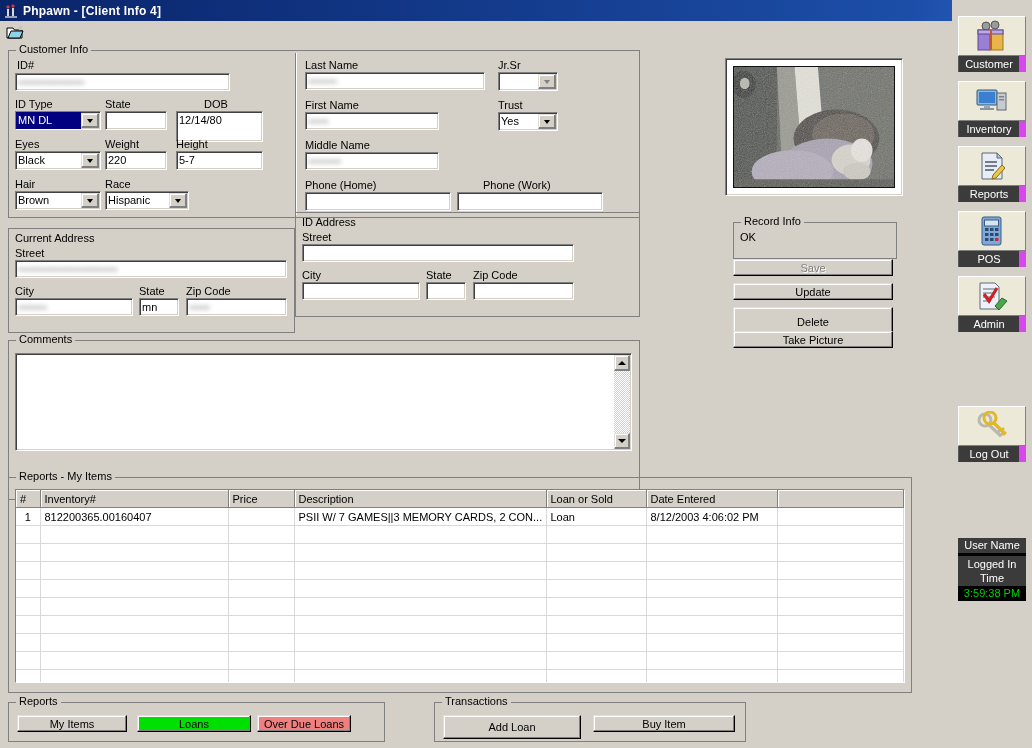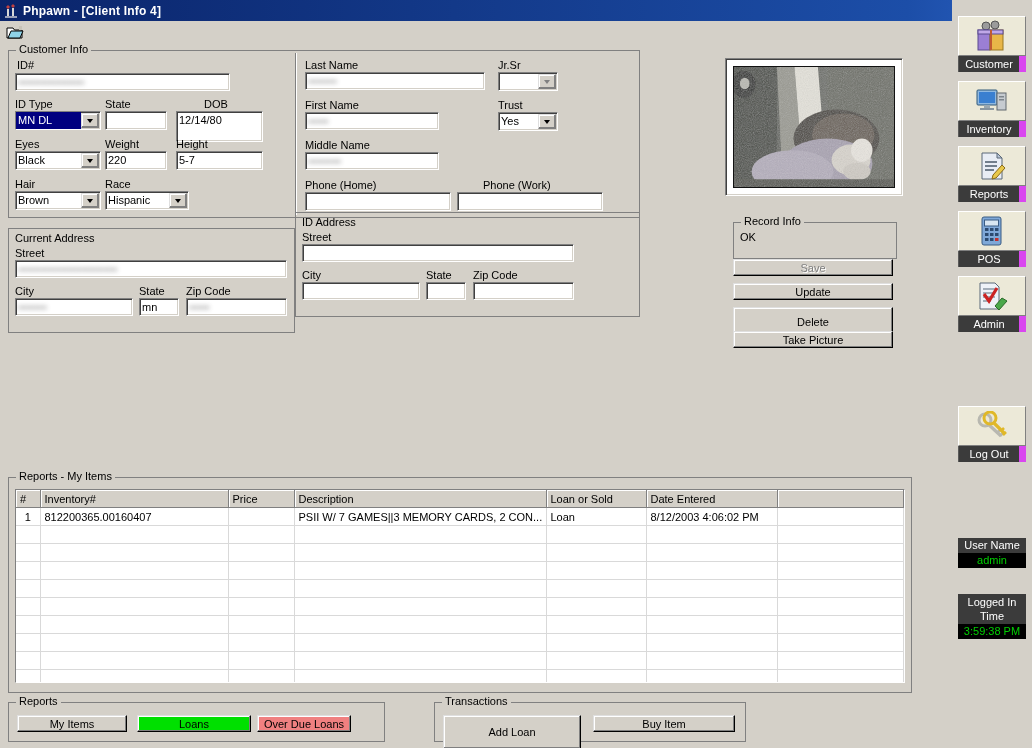--- a/index.html
+++ b/index.html
@@ -374,20 +374,36 @@
       <div class="lbl" style="left:6px;top:18px;">Street</div>
       <div class="tf" style="left:6px;top:31px;width:272px;height:18px;"></div>
       <div class="lbl" style="left:6px;top:56px;">City</div>
       <div class="tf" style="left:6px;top:69px;width:118px;height:18px;"></div>
       <div class="lbl" style="left:130px;top:56px;">State</div>
       <div class="tf" style="left:130px;top:69px;width:40px;height:18px;"></div>
       <div class="lbl" style="left:177px;top:56px;">Zip Code</div>
       <div class="tf" style="left:177px;top:69px;width:101px;height:18px;"></div>
     </div>
 
+    <div class="gb" style="left:8px;top:298px;width:630px;height:158px;">
+      <div class="gbinner"></div>
+      <div class="gblabel">Comments</div>
+      <div class="ta" style="left:6px;top:12px;width:617px;height:98px;">
+        <span style="position:absolute;left:3px;top:1px;font-size:11px;"></span>
+        <div class="sb">
+          <div class="sbtrack"></div>
+          <div class="sbbtn up">
+              <span class="tri-u"></span>
+            </div>
+          <div class="sbbtn down">
+              <span class="tri-d"></span>
+            </div>
+        </div>
+      </div>
+    </div>
 
     <div class="picframe" style="left:725px;top:16px;width:178px;height:138px;">
       <div class="photo">
         <svg width="100%" height="100%" viewBox="0 0 164 124" preserveAspectRatio="none">
           <defs>
             <filter id="grain">
               <feTurbulence type="fractalNoise" baseFrequency="0.9" numOctaves="3" result="n"></feTurbulence>
               <feColorMatrix in="n" type="saturate" values="0"></feColorMatrix>
               <feComponentTransfer>
                   <feFuncA type="linear" slope="0.30"></feFuncA>
@@ -556,21 +572,21 @@
       <div class="gbinner"></div>
       <div class="gblabel">Reports</div>
       <div class="btn" style="left:8px;top:12px;width:110px;height:17px;">My Items</div>
       <div class="btn" style="left:128px;top:12px;width:114px;height:17px;background:#00e000;">Loans</div>
       <div class="btn" style="left:248px;top:12px;width:94px;height:17px;background:#f08080;">Over Due Loans</div>
     </div>
 
     <div class="gb" style="left:434px;top:660px;width:310px;height:38px;">
       <div class="gbinner"></div>
       <div class="gblabel">Transactions</div>
-      <div class="btn" style="left:8px;top:12px;width:138px;height:34px;">Add Loan</div>
+      <div class="btn" style="left:8px;top:12px;width:138px;height:24px;">Add Loan</div>
       <div class="btn" style="left:158px;top:12px;width:142px;height:17px;">Buy Item</div>
     </div>
 
   </div>
 
   <div class="iconbar">
 
     <div class="ibitem" style="top:16px;">
       <div class="ibbox">
         <svg width="34" height="32" viewBox="0 0 34 32">
@@ -659,20 +675,20 @@
         </svg>
       </div>
       <div class="iblabel">Log Out</div>
     </div>
 
     <div class="infobox" style="top:538px;">
       <div class="infohdr">User Name</div>
       <div class="infoval">admin</div>
     </div>
 
-    <div class="infobox" style="top:594px;">
+    <div class="infobox" style="top:556px;">
       <div class="infohdr" style="line-height:14px;">Logged In Time</div>
       <div class="infoval">3:59:38 PM</div>
     </div>
 
   </div>
 
 </div>
 
 </body></html>

